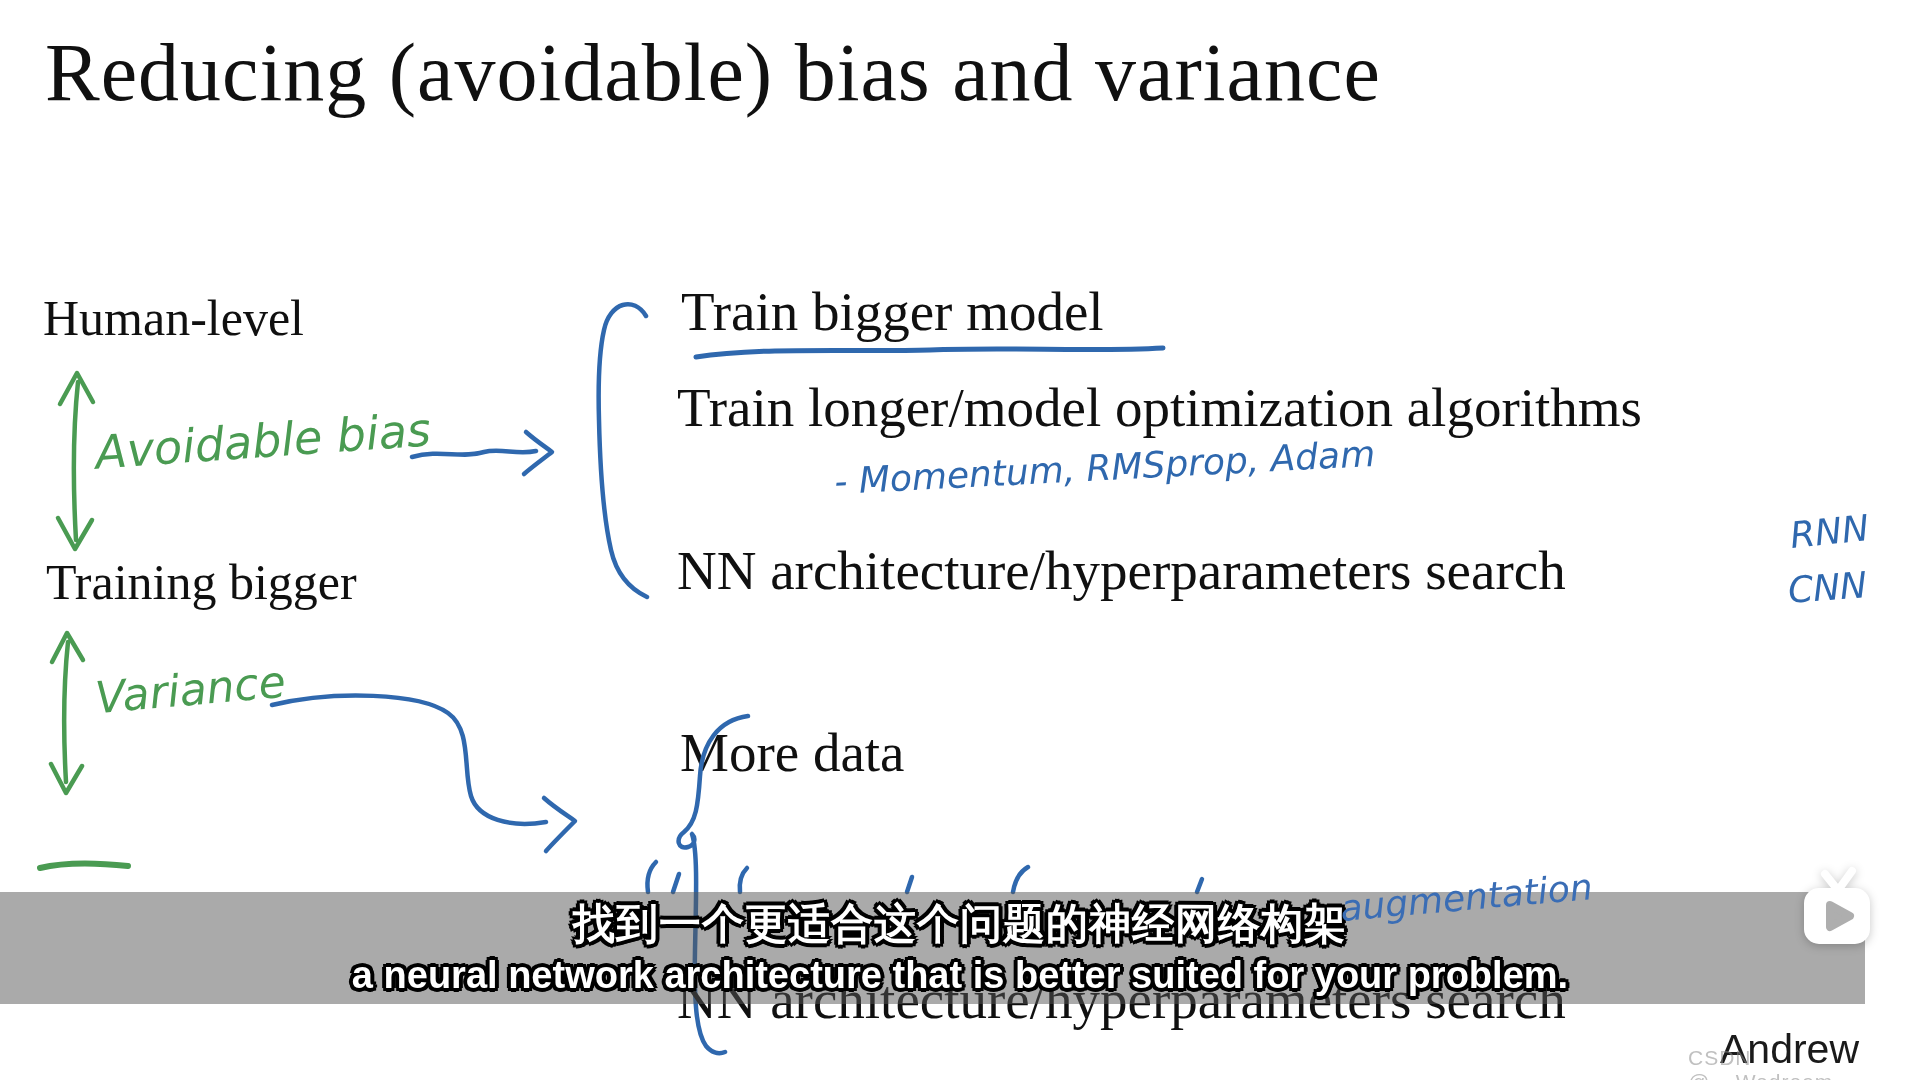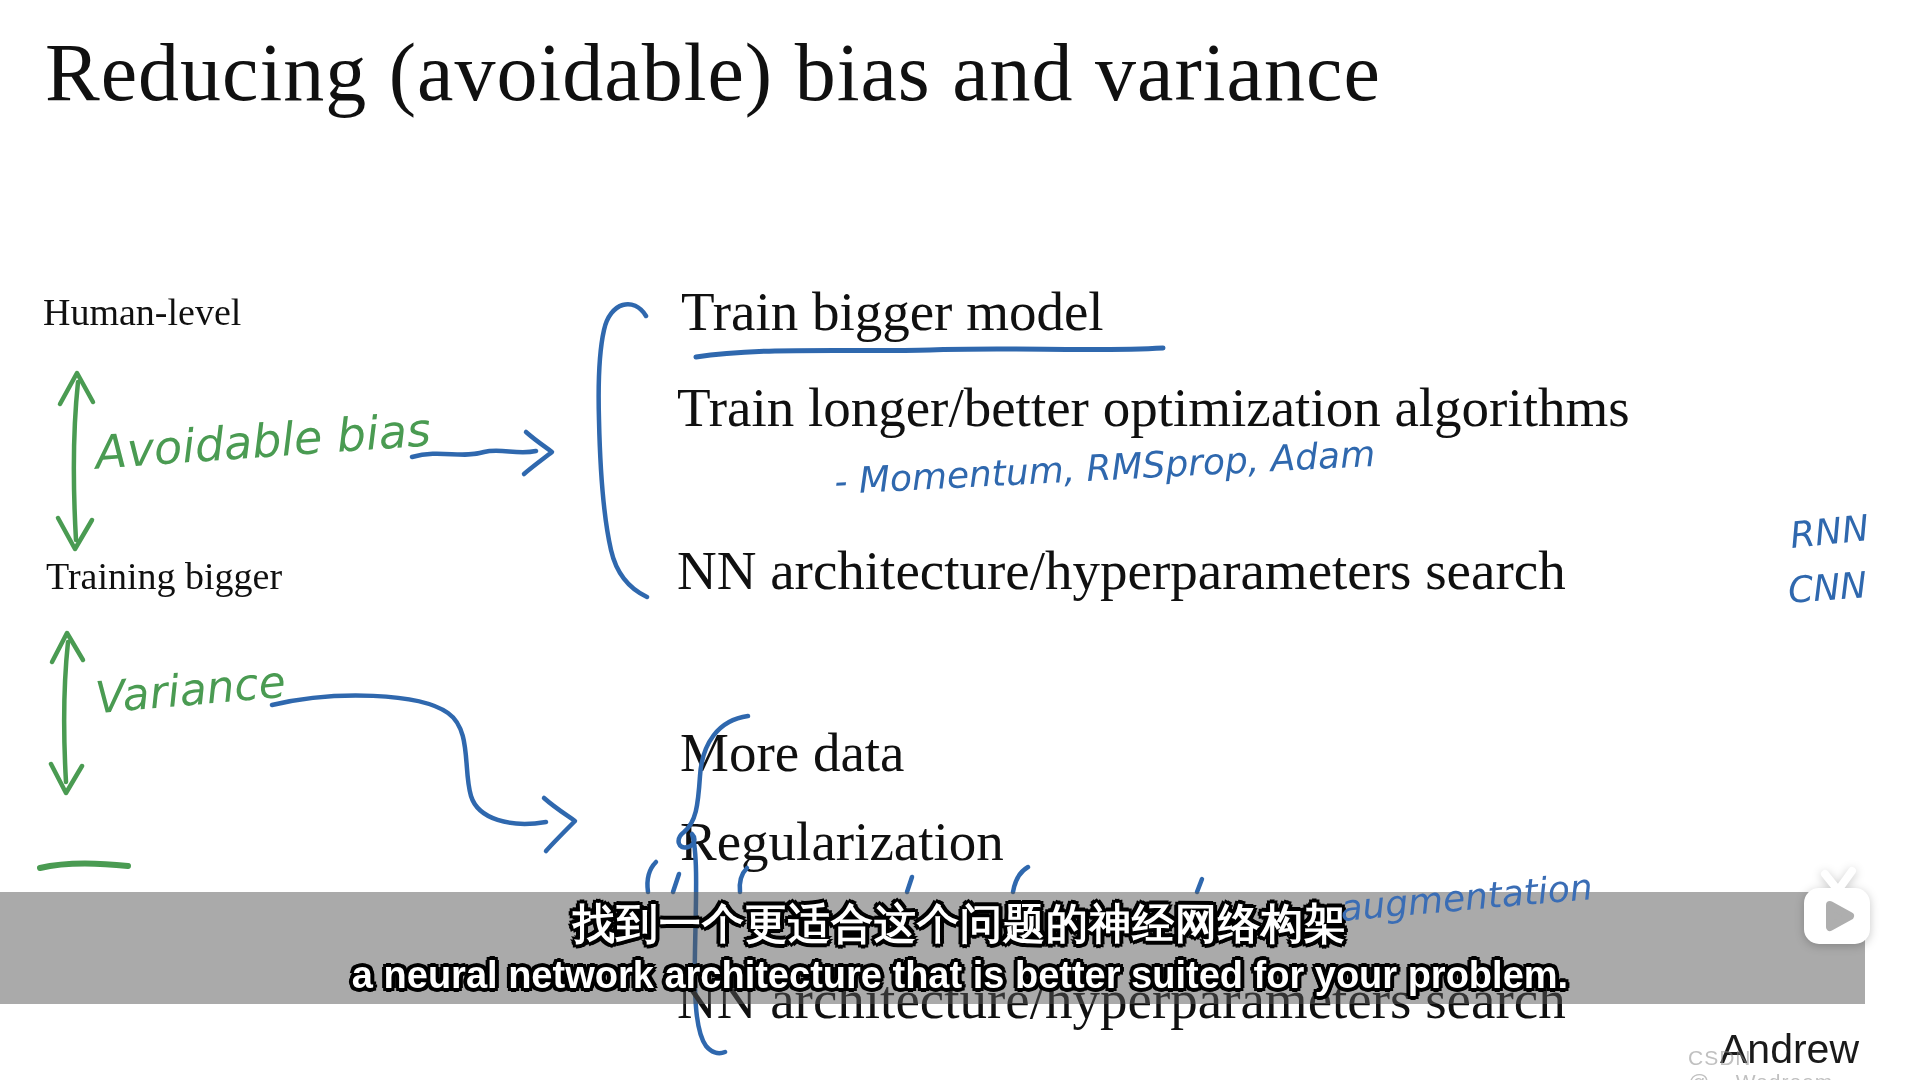--- a/index.html
+++ b/index.html
@@ -1,20 +1,20 @@
 <!DOCTYPE html>
 <html><head>
 <meta charset="utf-8">
 <style>
   html,body{margin:0;padding:0;background:#e9e9e9;}
   .stage{position:relative;width:1920px;height:1080px;background:#ffffff;overflow:hidden;
          font-family:"Liberation Serif", serif;}
   .t{position:absolute;color:#101010;white-space:nowrap;line-height:1;}
   .title{font-size:82px;letter-spacing:1px;}
-  .h{font-size:38px;}
+  .h{font-size:50px;}
   .item{font-size:55px;text-align:center;}
   .hw{position:absolute;white-space:nowrap;font-family:"DejaVu Sans",sans-serif;
       font-style:italic;line-height:1;}
   .hw-green{color:#4a9b52;}
   .hw-blue{color:#2f68ae;}
   .ink{position:absolute;left:0;top:0;z-index:1;}
   .under-bar{z-index:1;}
   .subtitle-bar{position:absolute;left:0;top:892px;width:1865px;height:112px;
                 background:rgba(85,85,85,0.50);z-index:5;}
   .sub{position:absolute;left:0;width:1920px;text-align:center;z-index:6;
@@ -72,28 +72,27 @@
   </svg>
 
   <div class="t title" style="left:45px;top:32px;">Reducing (avoidable) bias and variance</div>
 
   <div class="t h" style="left:43px;top:293px;">Human-level</div>
   <div class="hw hw-green" style="left:95px;top:418px;font-size:46px;transform:rotate(-4deg);">Avoidable bias</div>
   <div class="t h" style="left:46px;top:557px;">Training bigger</div>
   <div class="hw hw-green" style="left:95px;top:668px;font-size:44px;transform:rotate(-5deg);">Variance</div>
 
   <div class="t item" style="left:681px;top:284px;">Train bigger model</div>
-  <div class="t item" style="left:677px;top:380px;">Train longer/better optimization algorithms</div>
+  <div class="t item" style="left:677px;top:380px;">Train longer/model optimization algorithms</div>
   <div class="hw hw-blue" style="left:834px;top:450px;font-size:36px;transform:rotate(-3deg);">- Momentum, RMSprop, Adam</div>
   <div class="t item" style="left:677px;top:543px;">NN architecture/hyperparameters search</div>
   <div class="hw hw-blue" style="left:1790px;top:514px;font-size:36px;transform:rotate(-6deg);">RNN</div>
   <div class="hw hw-blue" style="left:1788px;top:570px;font-size:36px;transform:rotate(-4deg);">CNN</div>
 
   <div class="t item" style="left:680px;top:725px;">More data</div>
-  <div class="t item" style="left:680px;top:814px;">Regularization</div>
   <div class="t item under-bar" style="left:677px;top:972px;">NN architecture/hyperparameters search</div>
 
   <div class="subtitle-bar"></div>
   <div class="sub sub-zh">找到一个更适合这个问题的神经网络构架</div>
   <div class="sub sub-en">a neural network architecture that is better suited for your problem.</div>
   <div class="hw aug" style="left:1340px;top:880px;">augmentation</div>
 
   <svg class="player-icon" width="86" height="96" viewBox="0 0 86 96" style="filter:drop-shadow(0 2px 5px rgba(0,0,0,0.22));">
     <path d="M29,14 L41,29 M56,11 L43,29" stroke="#ffffff" stroke-width="8" stroke-linecap="round" fill="none"></path>
     <rect x="8" y="28" width="66" height="56" rx="15" fill="#ffffff"></rect>

